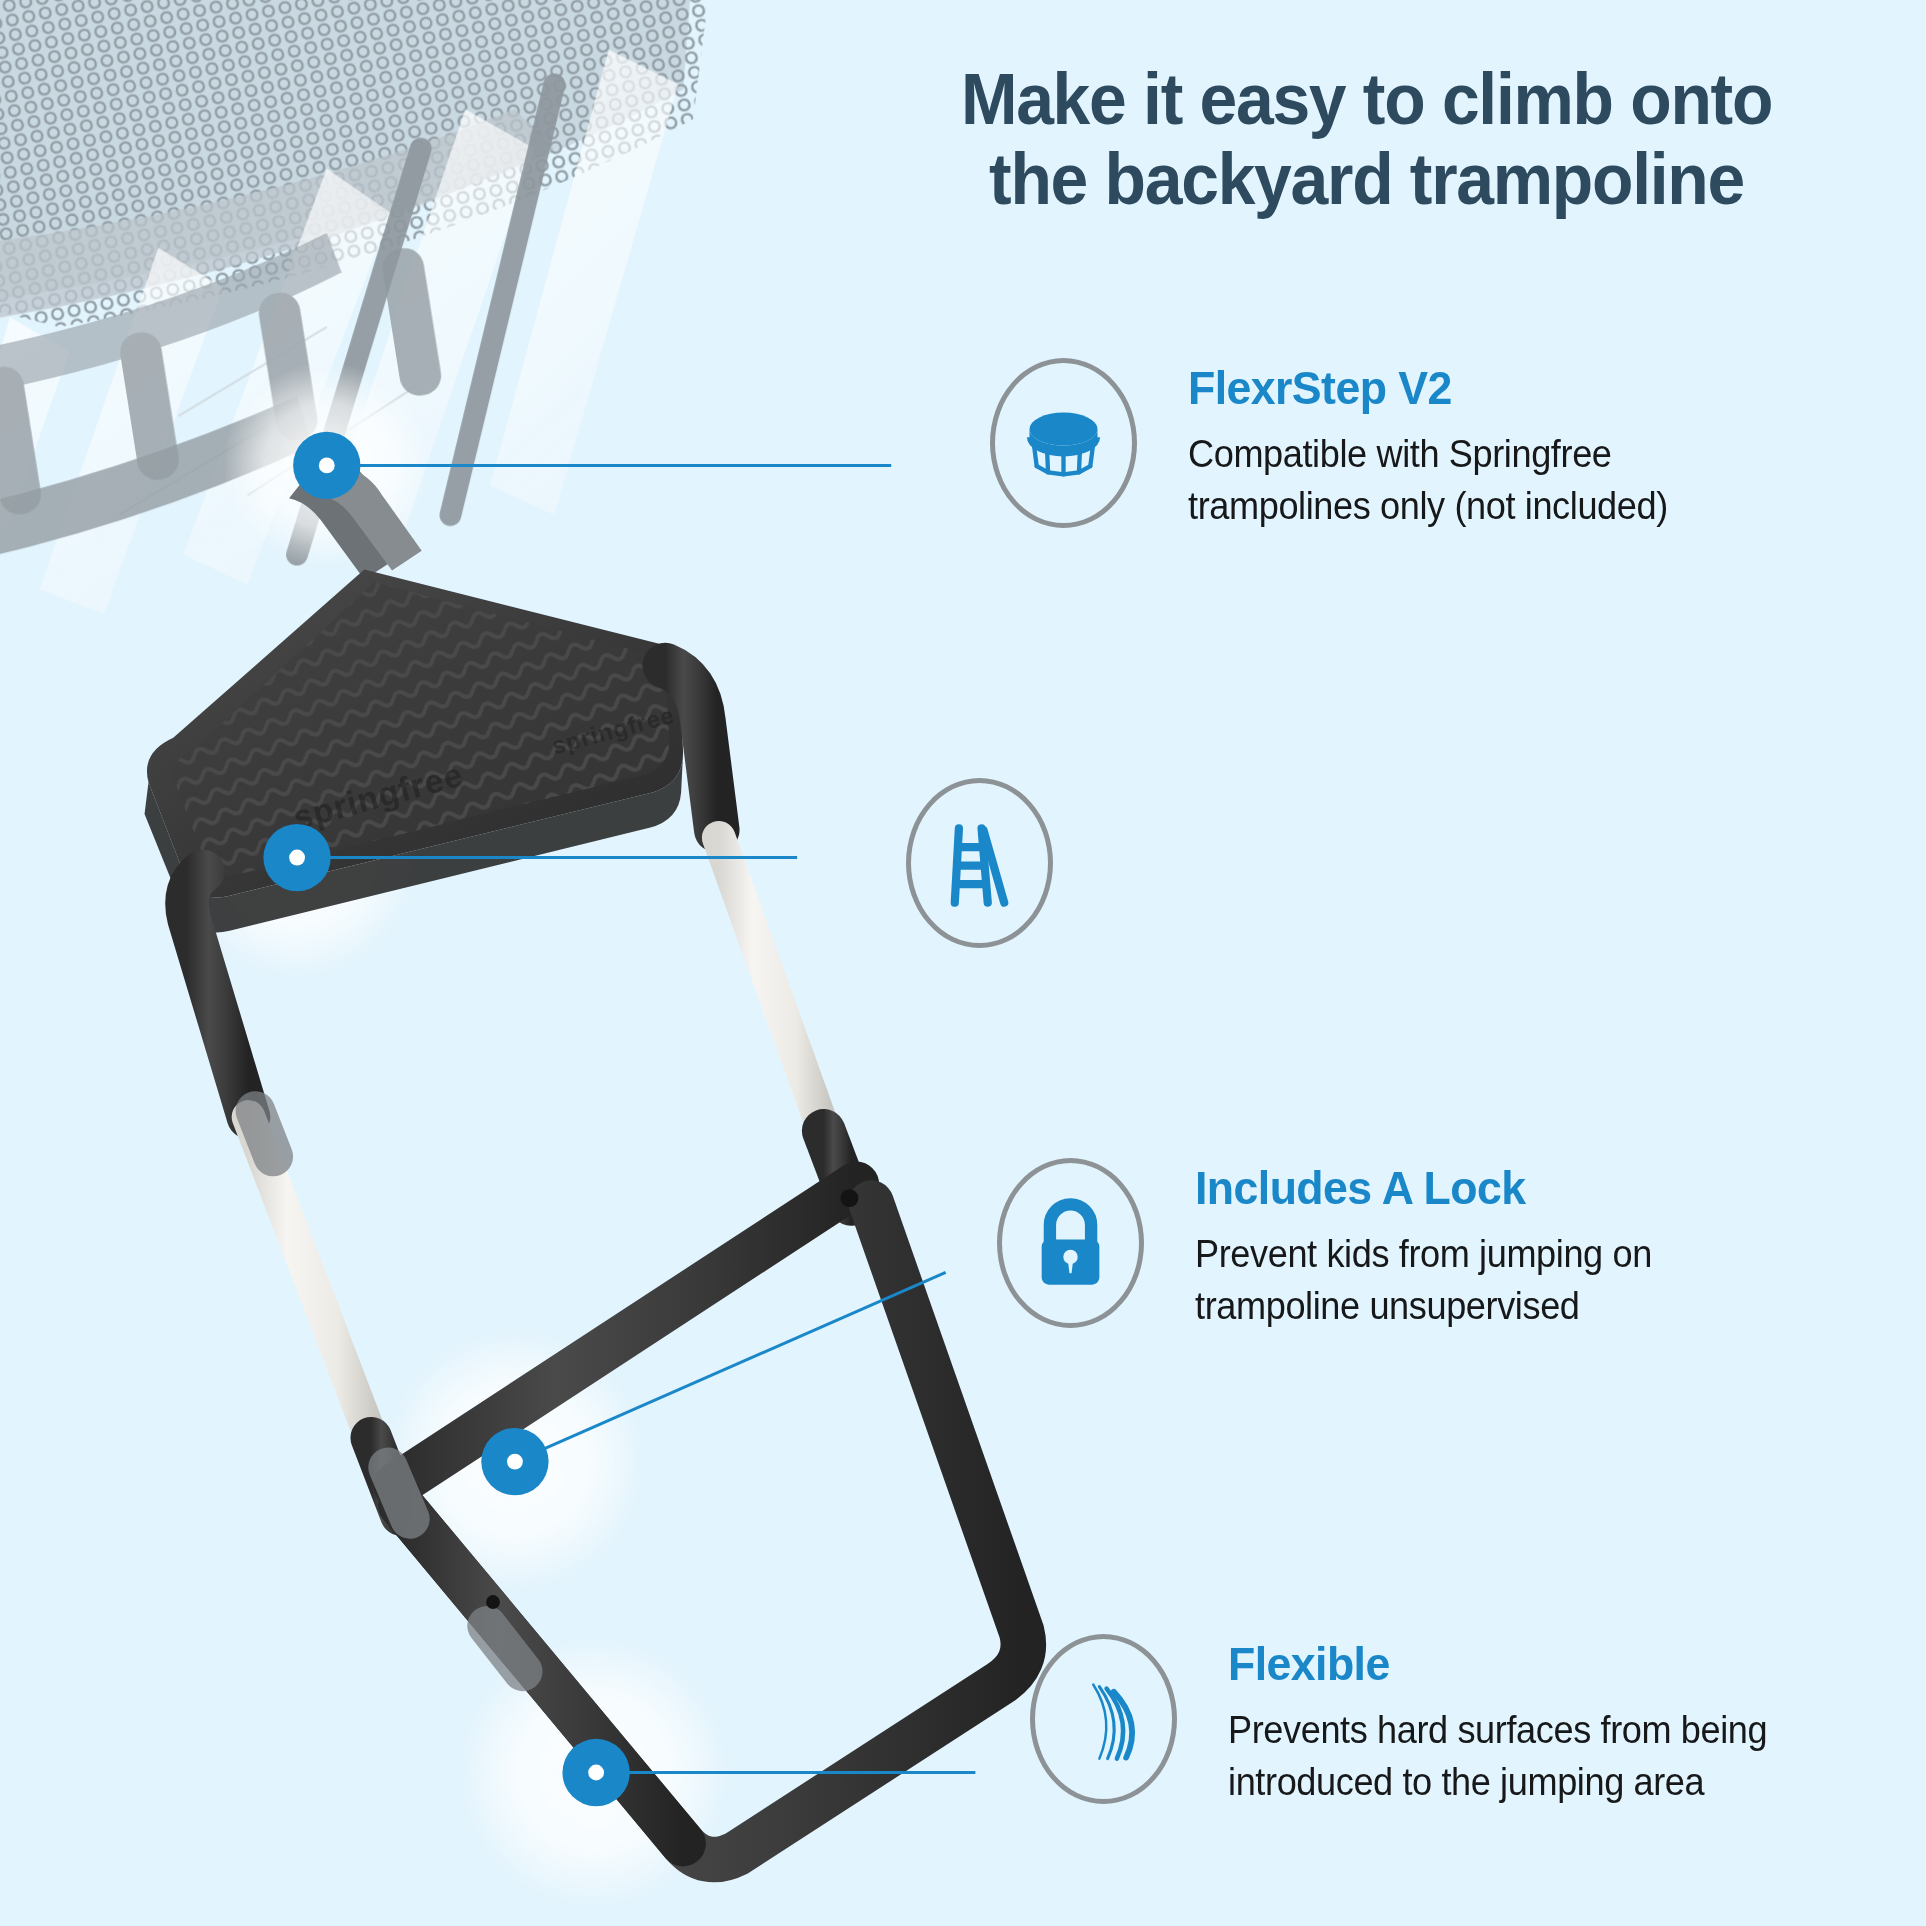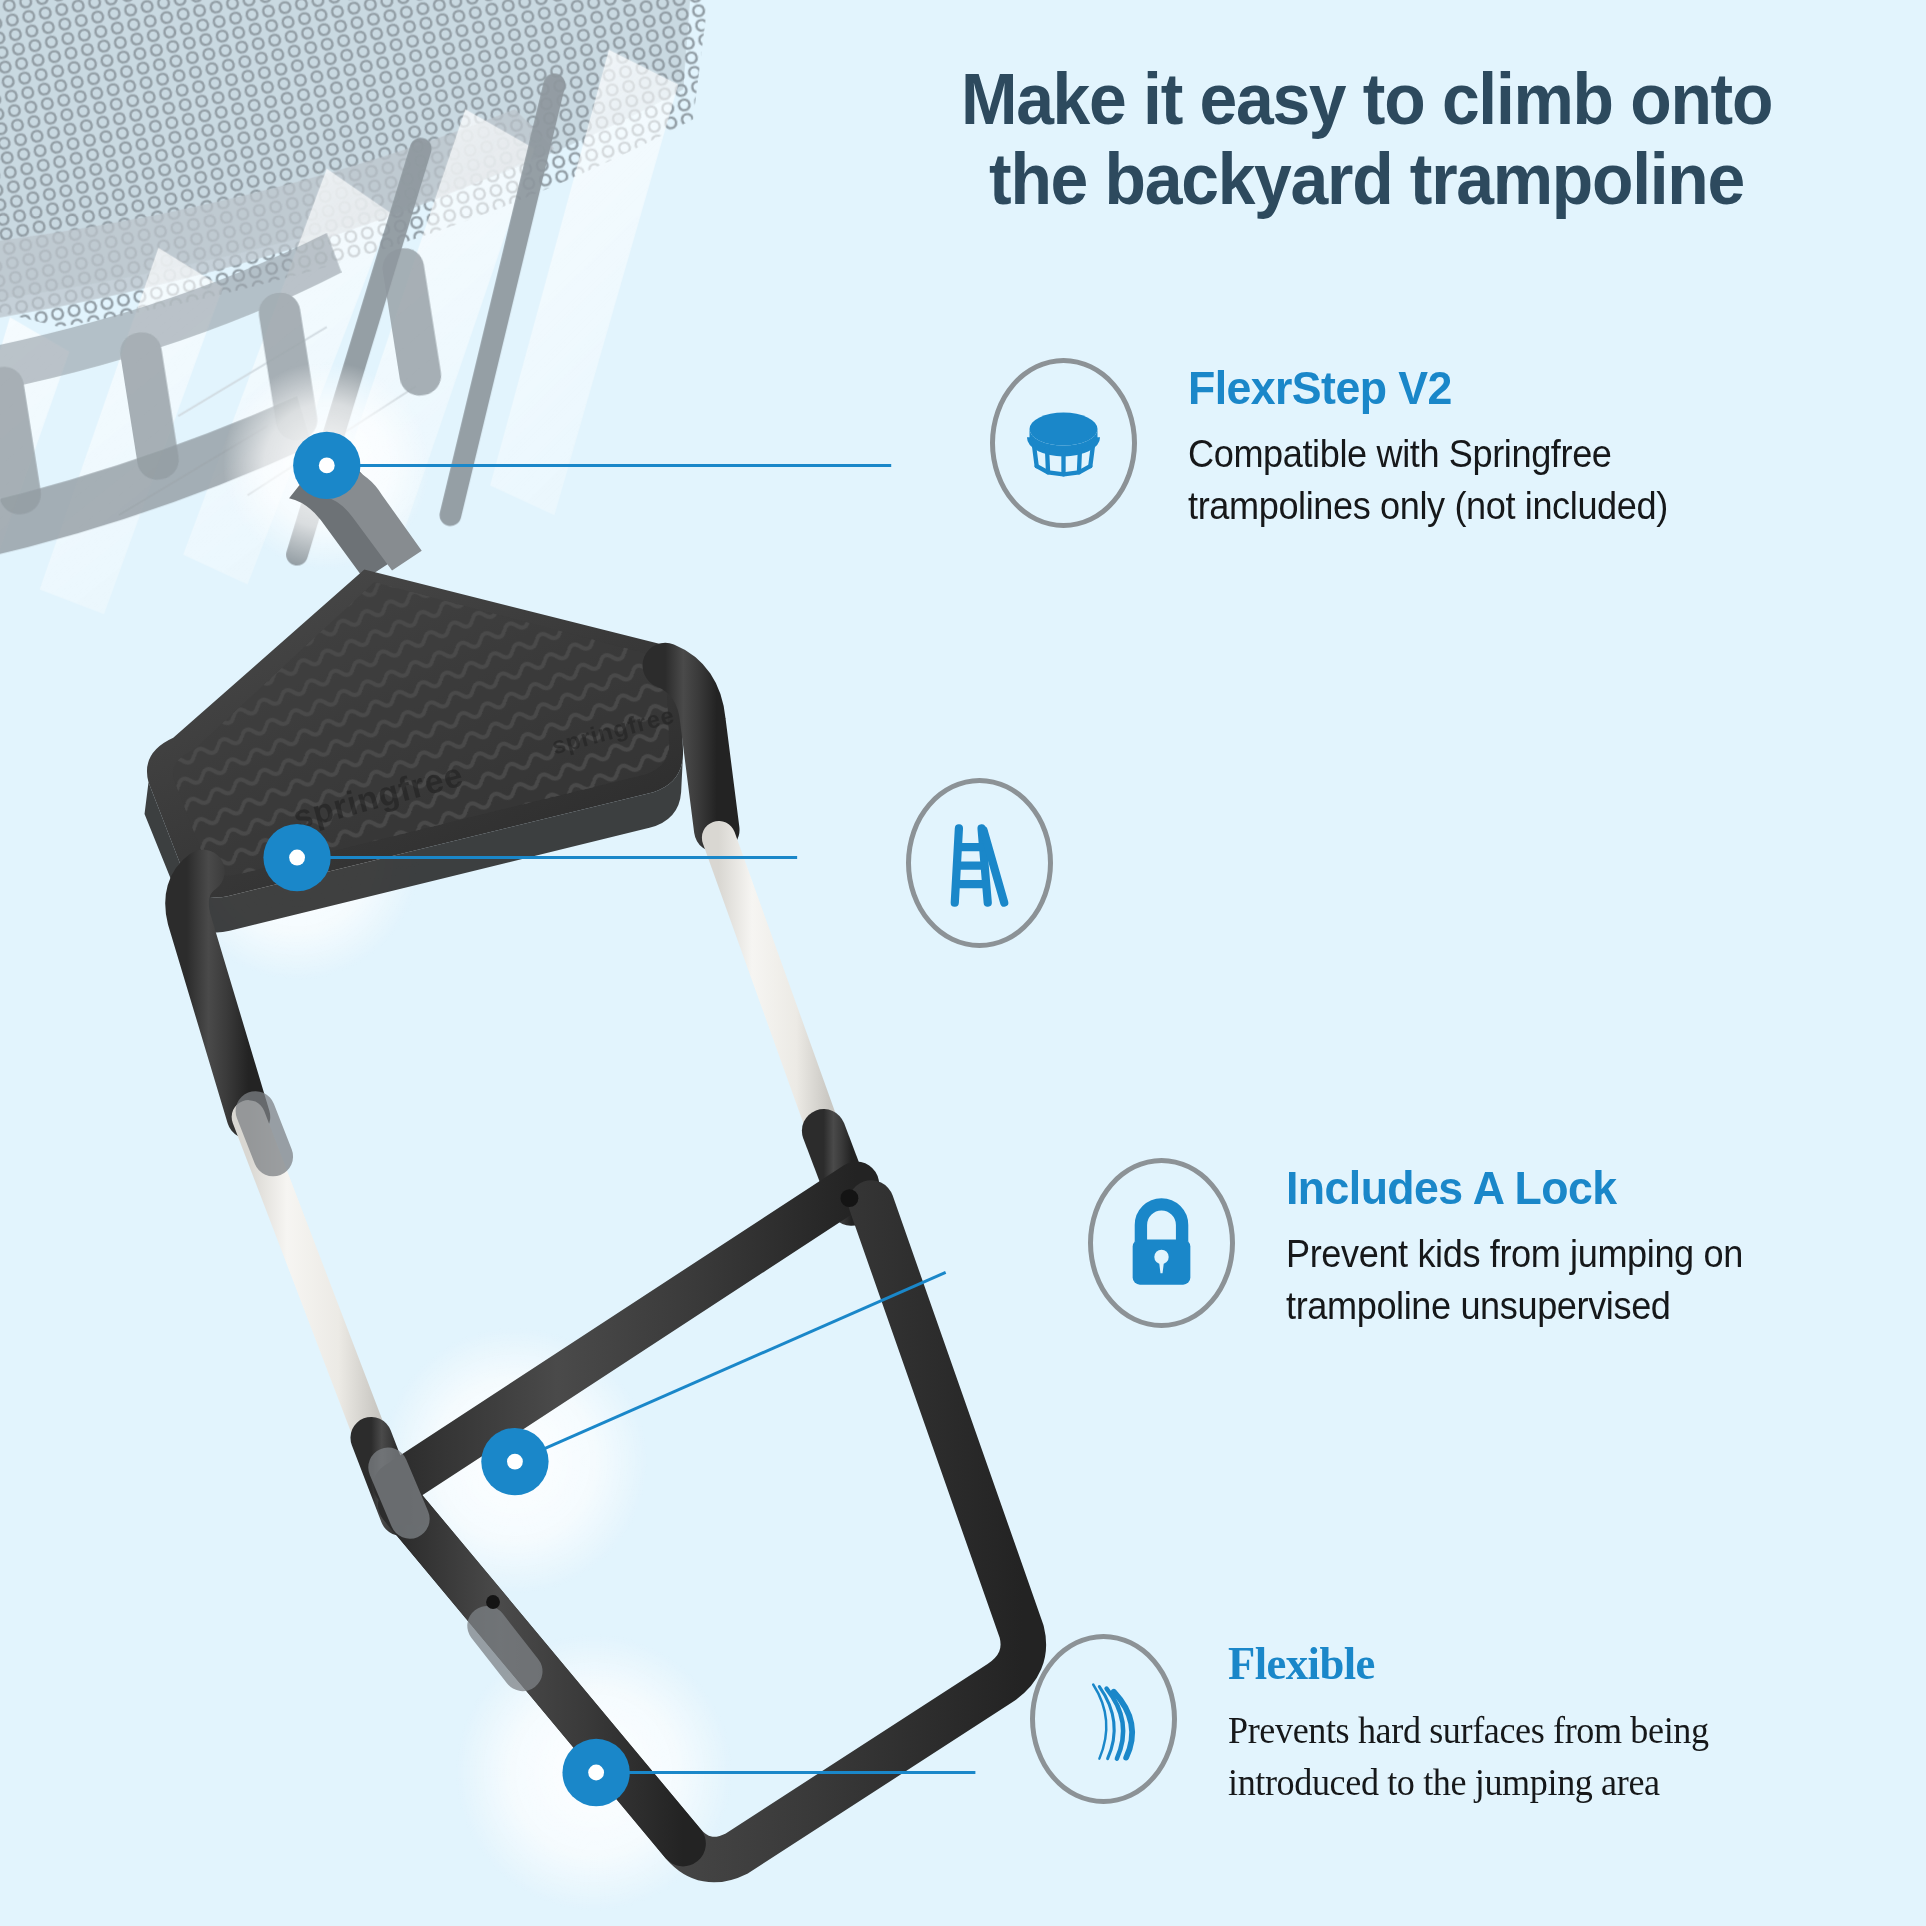--- a/index.html
+++ b/index.html
@@ -57,22 +57,22 @@
     font-size:38px;
     line-height:1.38;
     letter-spacing:-0.4px;
     transform:scaleX(0.95);
     transform-origin:left top;
     max-width:634px;
   }
 
   .feat-0{ left:990px; top:358px; }
   .feat-1{ left:906px; top:778px; }
-  .feat-2{ left:1088px; top:1158px; }
-  .feat-3{ left:1030px; top:1634px;font-family:Liberation Serif, serif; }
+  .feat-2{ left:997px; top:1158px; }
+  .feat-3{ left:1030px; top:1634px; }
 
   
   .leaders{ position:absolute; inset:0; pointer-events:none; }
 
   .icon-svg{ width:103px; height:103px; display:block; }
 </style>
 </head>
 <body>
 
 <div id="stage">

